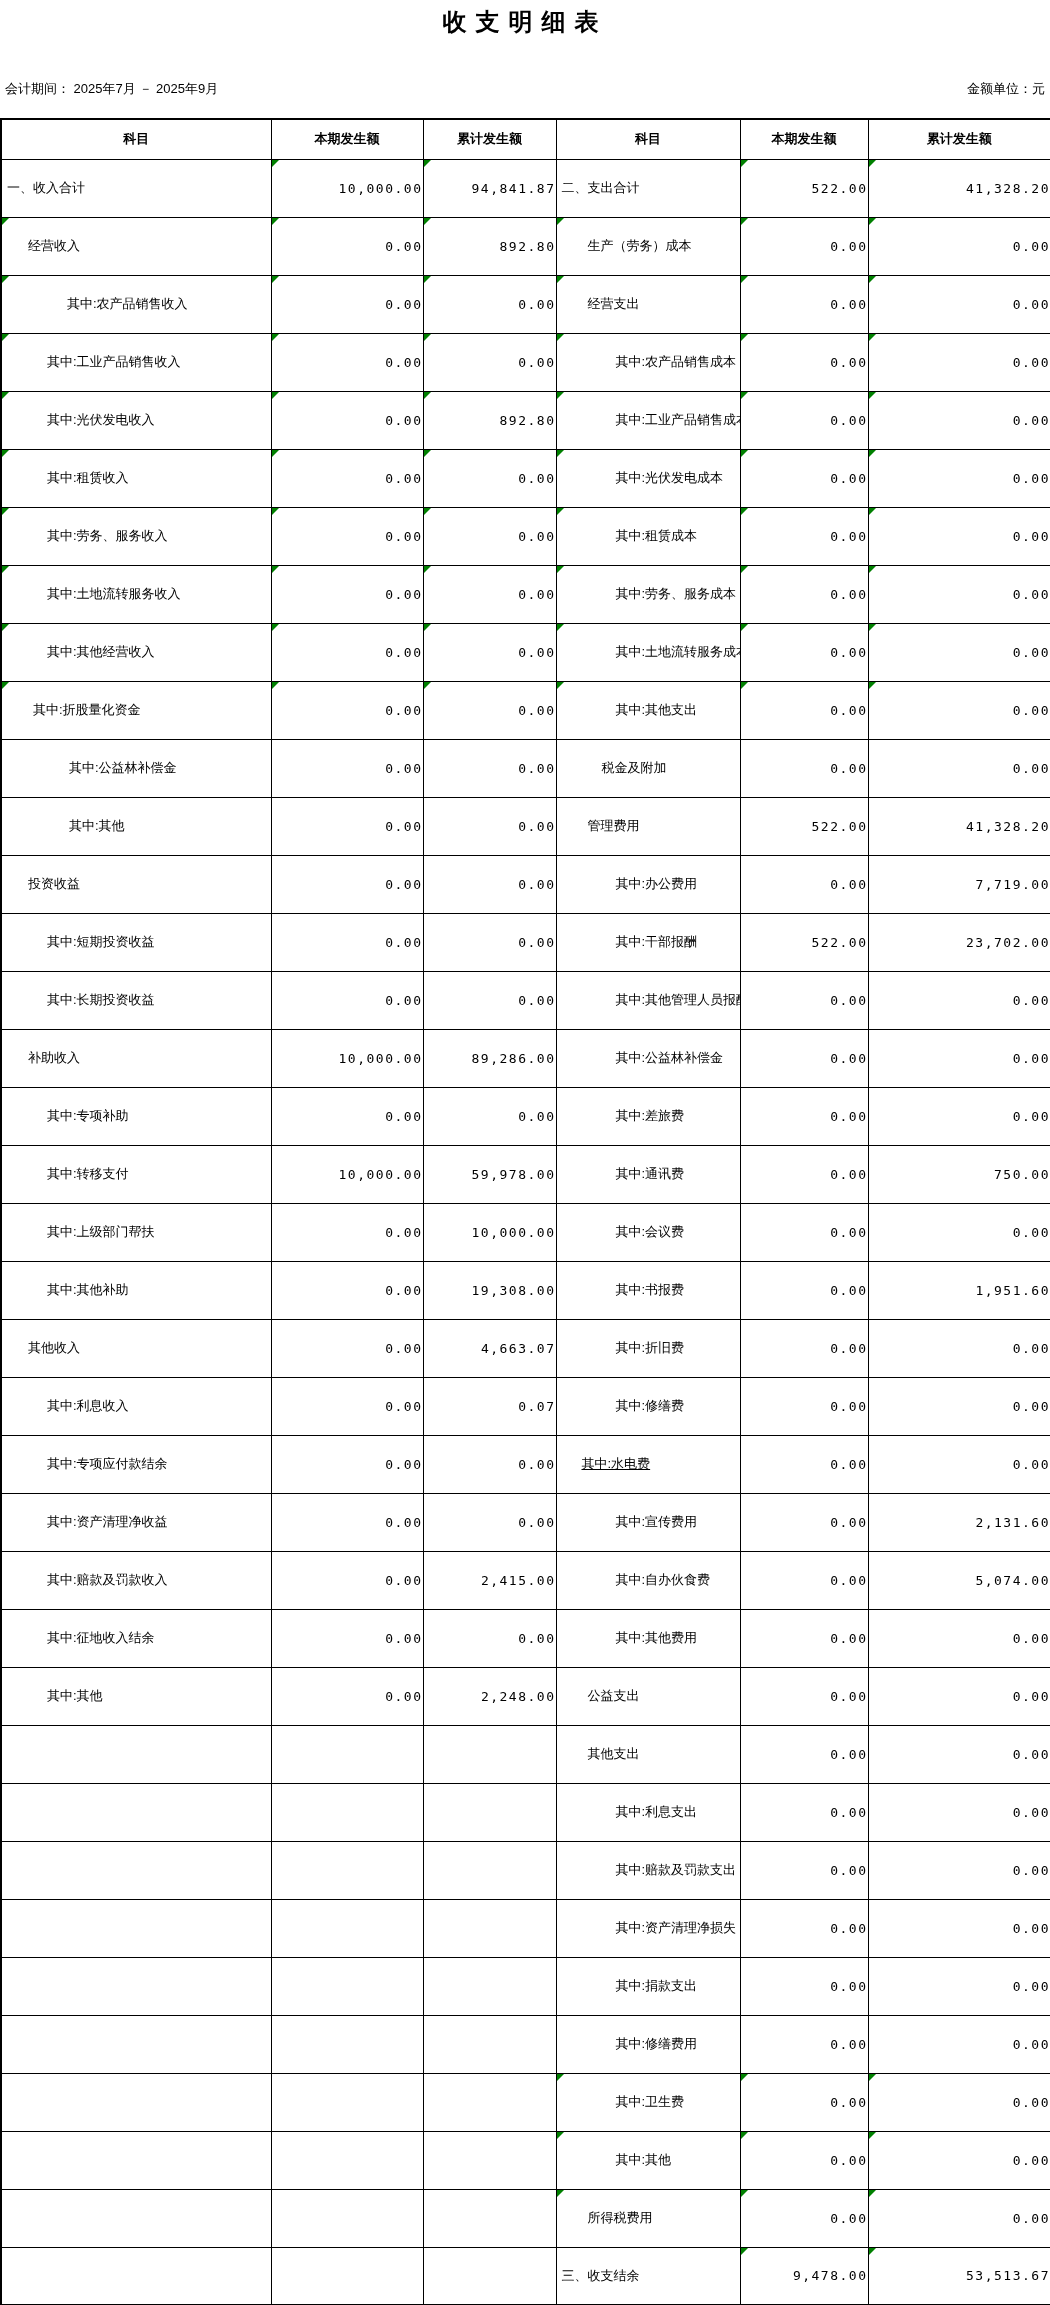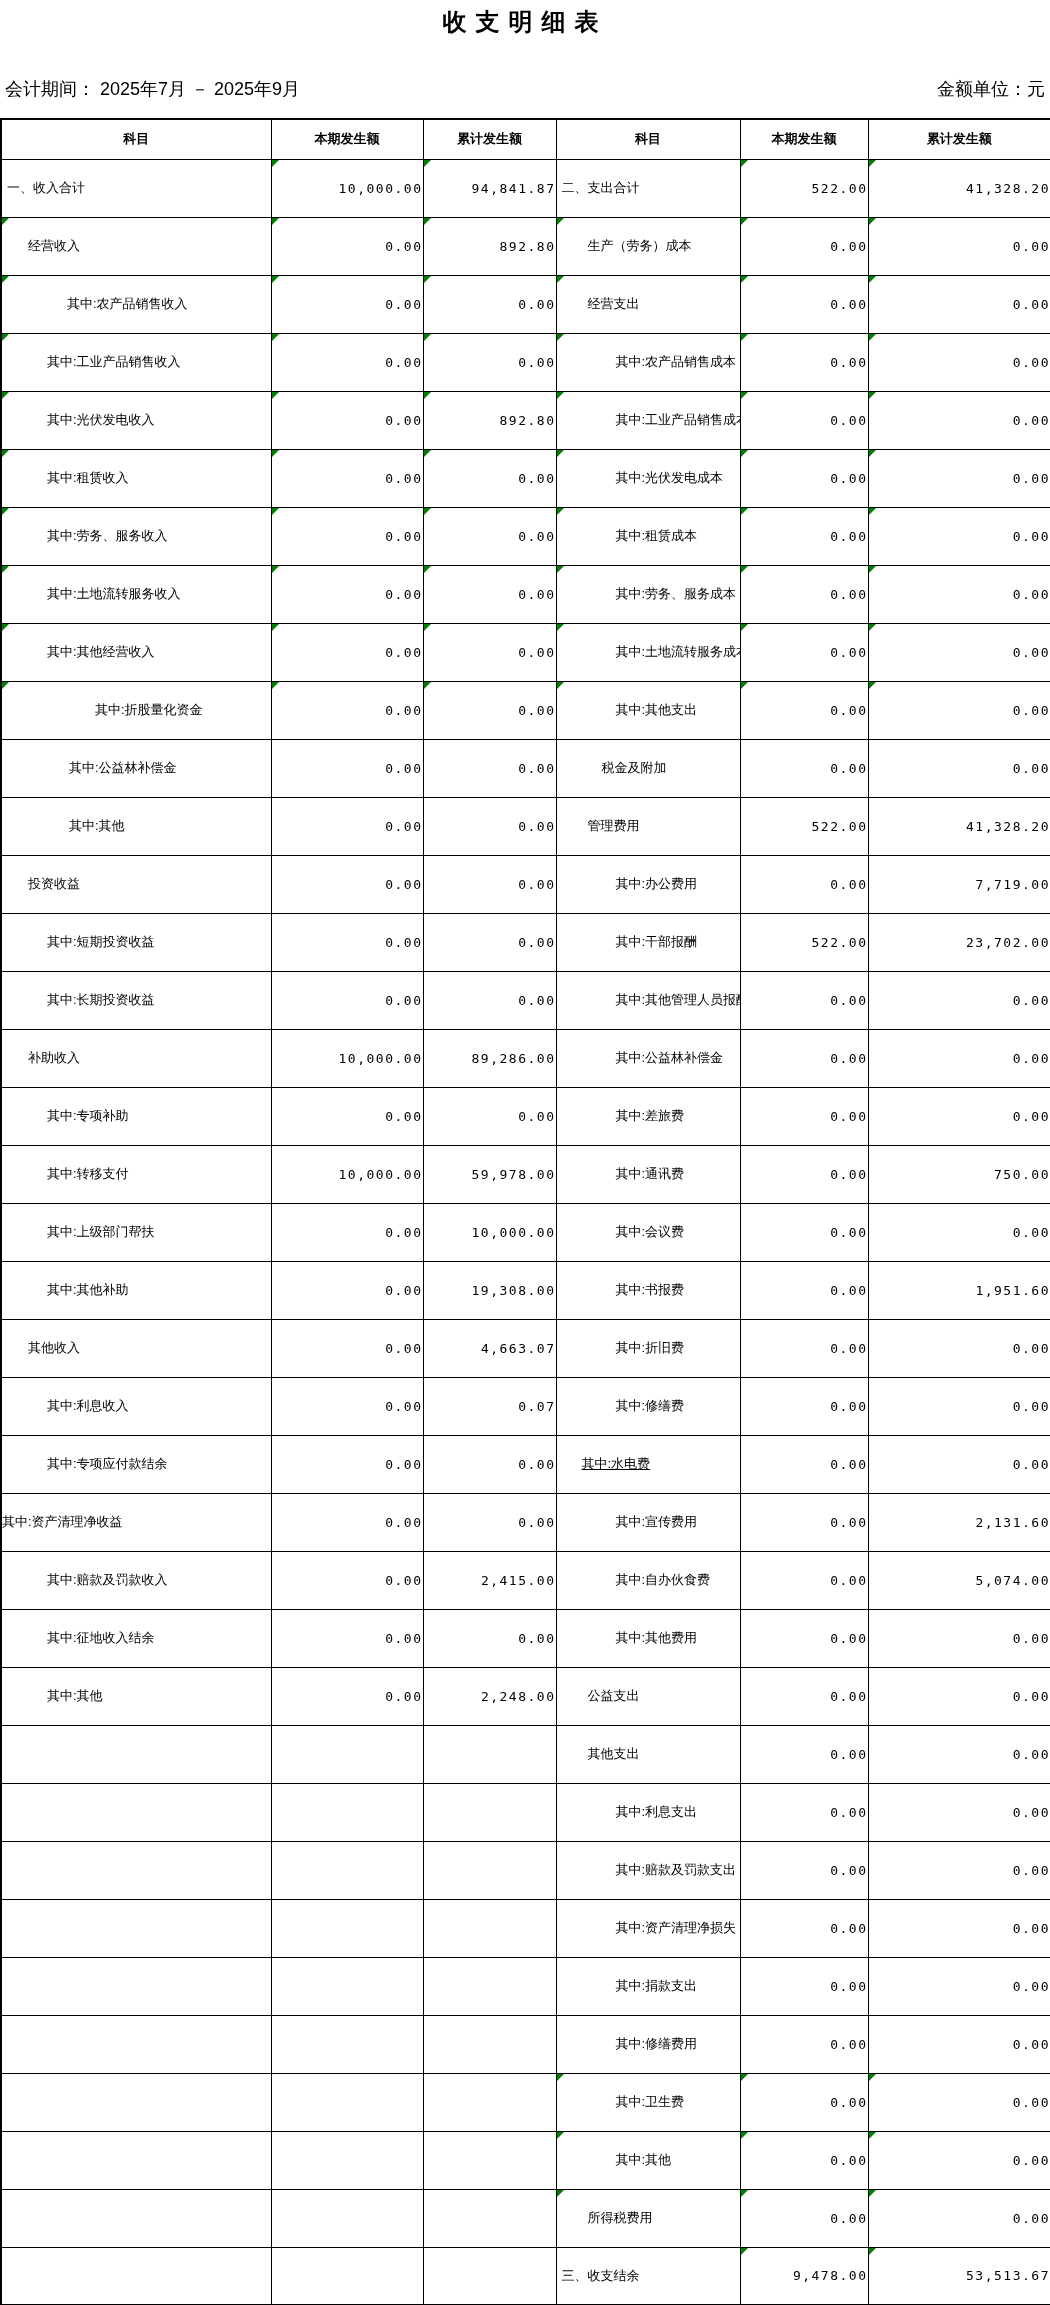--- a/index.html
+++ b/index.html
@@ -9,21 +9,21 @@
     -webkit-font-smoothing:none;
   }
   .page-title{
     position:absolute;top:6px;left:0;width:1050px;
     text-align:center;font-size:24px;font-weight:bold;letter-spacing:9px;
     font-family:"Liberation Serif",serif;
   }
   .meta-row{
     position:absolute;top:81px;left:0;width:1050px;box-sizing:border-box;
     padding:0 5px;display:flex;justify-content:space-between;
-    font-size:18px;line-height:16px;
+    font-size:13px;line-height:16px;
   }
   table.report{
     position:absolute;top:118px;left:0;width:1050px;
     border-collapse:collapse;table-layout:fixed;
     border:2px solid #000;
   }
   table.report th, table.report td{
     border:1px solid #000;position:relative;overflow:hidden;
     white-space:nowrap;box-sizing:border-box;padding:0;vertical-align:middle;
   }
@@ -137,21 +137,21 @@
       </tr>
       <tr>
         <td class="subject" style="padding-left: 45px;">其中:其他经营收入<span class="corner-tri" style="border-top-color: rgb(0, 128, 0);"></span></td>
         <td class="amount">0.00<span class="corner-tri" style="border-top-color: rgb(0, 128, 0);"></span></td>
         <td class="amount">0.00<span class="corner-tri" style="border-top-color: rgb(0, 128, 0);"></span></td>
         <td class="subject" style="padding-left: 59px;">其中:土地流转服务成本<span class="corner-tri" style="border-top-color: rgb(0, 128, 0);"></span></td>
         <td class="amount">0.00<span class="corner-tri" style="border-top-color: rgb(0, 128, 0);"></span></td>
         <td class="amount">0.00<span class="corner-tri" style="border-top-color: rgb(0, 128, 0);"></span></td>
       </tr>
       <tr>
-        <td class="subject" style="padding-left: 93px;">其中:折股量化资金<span class="corner-tri" style="border-top-color: rgb(0, 128, 0);"></span></td>
+        <td class="subject" style="padding-left: 31px;">其中:折股量化资金<span class="corner-tri" style="border-top-color: rgb(0, 128, 0);"></span></td>
         <td class="amount">0.00<span class="corner-tri" style="border-top-color: rgb(0, 128, 0);"></span></td>
         <td class="amount">0.00<span class="corner-tri" style="border-top-color: rgb(0, 128, 0);"></span></td>
         <td class="subject" style="padding-left: 59px;">其中:其他支出<span class="corner-tri" style="border-top-color: rgb(0, 128, 0);"></span></td>
         <td class="amount">0.00<span class="corner-tri" style="border-top-color: rgb(0, 128, 0);"></span></td>
         <td class="amount">0.00<span class="corner-tri" style="border-top-color: rgb(0, 128, 0);"></span></td>
       </tr>
       <tr>
         <td class="subject" style="padding-left: 67px;">其中:公益林补偿金</td>
         <td class="amount">0.00</td>
         <td class="amount">0.00</td>
@@ -249,21 +249,21 @@
       </tr>
       <tr>
         <td class="subject" style="padding-left: 45px;">其中:专项应付款结余</td>
         <td class="amount">0.00</td>
         <td class="amount">0.00</td>
         <td class="subject" style="padding-left: 25px; text-decoration: underline;">其中:水电费</td>
         <td class="amount">0.00</td>
         <td class="amount">0.00</td>
       </tr>
       <tr>
-        <td class="subject" style="">其中:资产清理净收益</td>
+        <td class="subject" style="padding-left: 45px;">其中:资产清理净收益</td>
         <td class="amount">0.00</td>
         <td class="amount">0.00</td>
         <td class="subject" style="padding-left: 59px;">其中:宣传费用</td>
         <td class="amount">0.00</td>
         <td class="amount">2,131.60</td>
       </tr>
       <tr>
         <td class="subject" style="padding-left: 45px;">其中:赔款及罚款收入</td>
         <td class="amount">0.00</td>
         <td class="amount">2,415.00</td>

